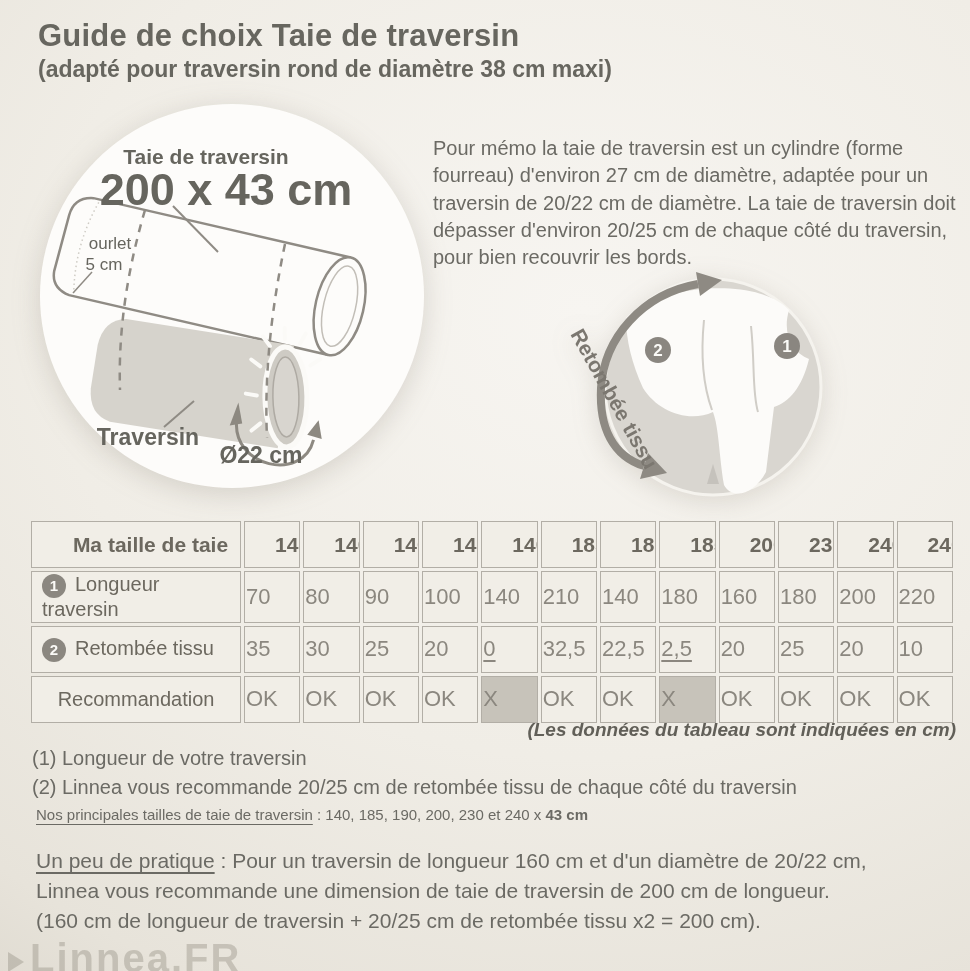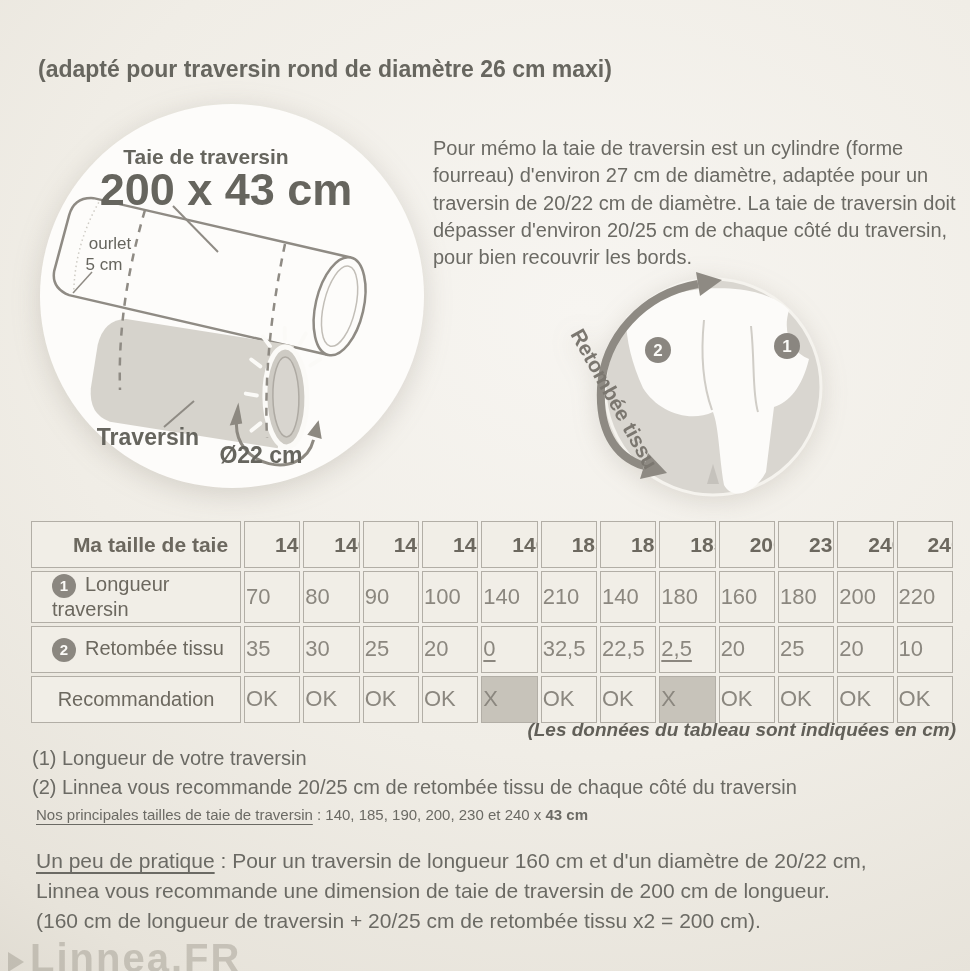--- a/index.html
+++ b/index.html
@@ -11,21 +11,21 @@
   .title{position:absolute;left:38px;top:18px;font-size:31px;font-weight:bold;color:#67665f;letter-spacing:0.2px;}
   .subtitle{position:absolute;left:38px;top:56px;font-size:23px;font-weight:bold;color:#67665f;}
   .intro{position:absolute;left:433px;top:108px;width:530px;font-size:20px;line-height:1.36;color:#6b6a64;}
   .left-circle-svg{position:absolute;left:36px;top:100px;filter:drop-shadow(0 6px 14px rgba(110,100,85,.22));}
   .right-circle-svg{position:absolute;left:546px;top:260px;filter:drop-shadow(0 5px 12px rgba(110,100,85,.18));}
   .size-table{position:absolute;left:28px;top:518px;width:928px;border-collapse:separate;border-spacing:3px;table-layout:fixed;}
   .size-table td{background:#f1eee7;border:1px solid #b2aea6;height:43px;text-align:left;
                  font-size:22px;color:#8b877f;overflow:hidden;}
   .size-table tr.head td{font-weight:bold;color:#6c685f;font-size:21px;padding-left:30px;}
   .size-table td.lbl{font-size:20px;color:#6c685f;text-align:center;}
-  .size-table td.lbl-badged{text-align:left;padding-left:20px;}
+  .size-table td.lbl-badged{text-align:left;padding-left:10px;}
   .size-table td.fail{background:#c7c3ba;color:#8b877f;}
   .size-table td.u{text-decoration:underline;text-underline-offset:4px;}
   .badge{display:inline-block;width:24px;height:24px;border-radius:50%;background:#8b8780;color:#fbfaf7;
          font-size:15px;font-weight:bold;line-height:24px;text-align:center;vertical-align:middle;margin-right:9px;}
   .table-note{position:absolute;left:28px;top:719px;width:928px;text-align:right;font-style:italic;
               font-size:19px;color:#615f58;font-weight:bold;}
   .footnotes{position:absolute;left:32px;top:744px;font-size:20px;line-height:1.45;color:#6b6a64;}
   .sizes-line{position:absolute;left:36px;top:806px;font-size:15px;color:#6b6a64;}
   .practice{position:absolute;left:36px;top:846px;width:915px;font-size:21px;line-height:1.44;color:#6b6a64;}
   .ul{text-decoration:underline;text-underline-offset:4px;}
@@ -34,21 +34,22 @@
              color:rgba(150,145,134,0.42);letter-spacing:2px;white-space:nowrap;}
   .watermark .tri{display:inline-block;width:0;height:0;border-left:16px solid rgba(150,145,134,0.42);
                   border-top:10px solid transparent;border-bottom:10px solid transparent;margin-right:6px;}
   svg text{font-family:"Liberation Sans", sans-serif;}
 </style>
 </head>
 <body>
 
 <div class="page">
 
-  <div class="subtitle">(adapté pour traversin rond de diamètre 26 cm maxi)</div>
+  <div class="title">Guide de choix Taie de traversin</div>
+  <div class="subtitle">(adapté pour traversin rond de diamètre 38 cm maxi)</div>
 
   <svg class="left-circle-svg" width="392" height="392" viewBox="0 0 392 392">
     <circle cx="196" cy="196" r="192" fill="#fdfcfa"></circle>
 
     <g transform="rotate(13 60 150)">
       <path d="M310,100 L46,100 Q27,103 26,122 L24,180 Q25,197 44,200 L310,200" fill="#fdfcfa" stroke="#8f8b84" stroke-width="2.5"></path>
       <path d="M52,103 Q38,150 48,197" fill="none" stroke="#cfccc5" stroke-width="1.5" stroke-dasharray="1.5,3"></path>
       <ellipse cx="310" cy="150" rx="24" ry="50" fill="#fdfcfa" stroke="#8f8b84" stroke-width="2.5"></ellipse>
       <ellipse cx="310" cy="150" rx="16" ry="41" fill="none" stroke="#c2beb7" stroke-width="1.5"></ellipse>
     </g>

